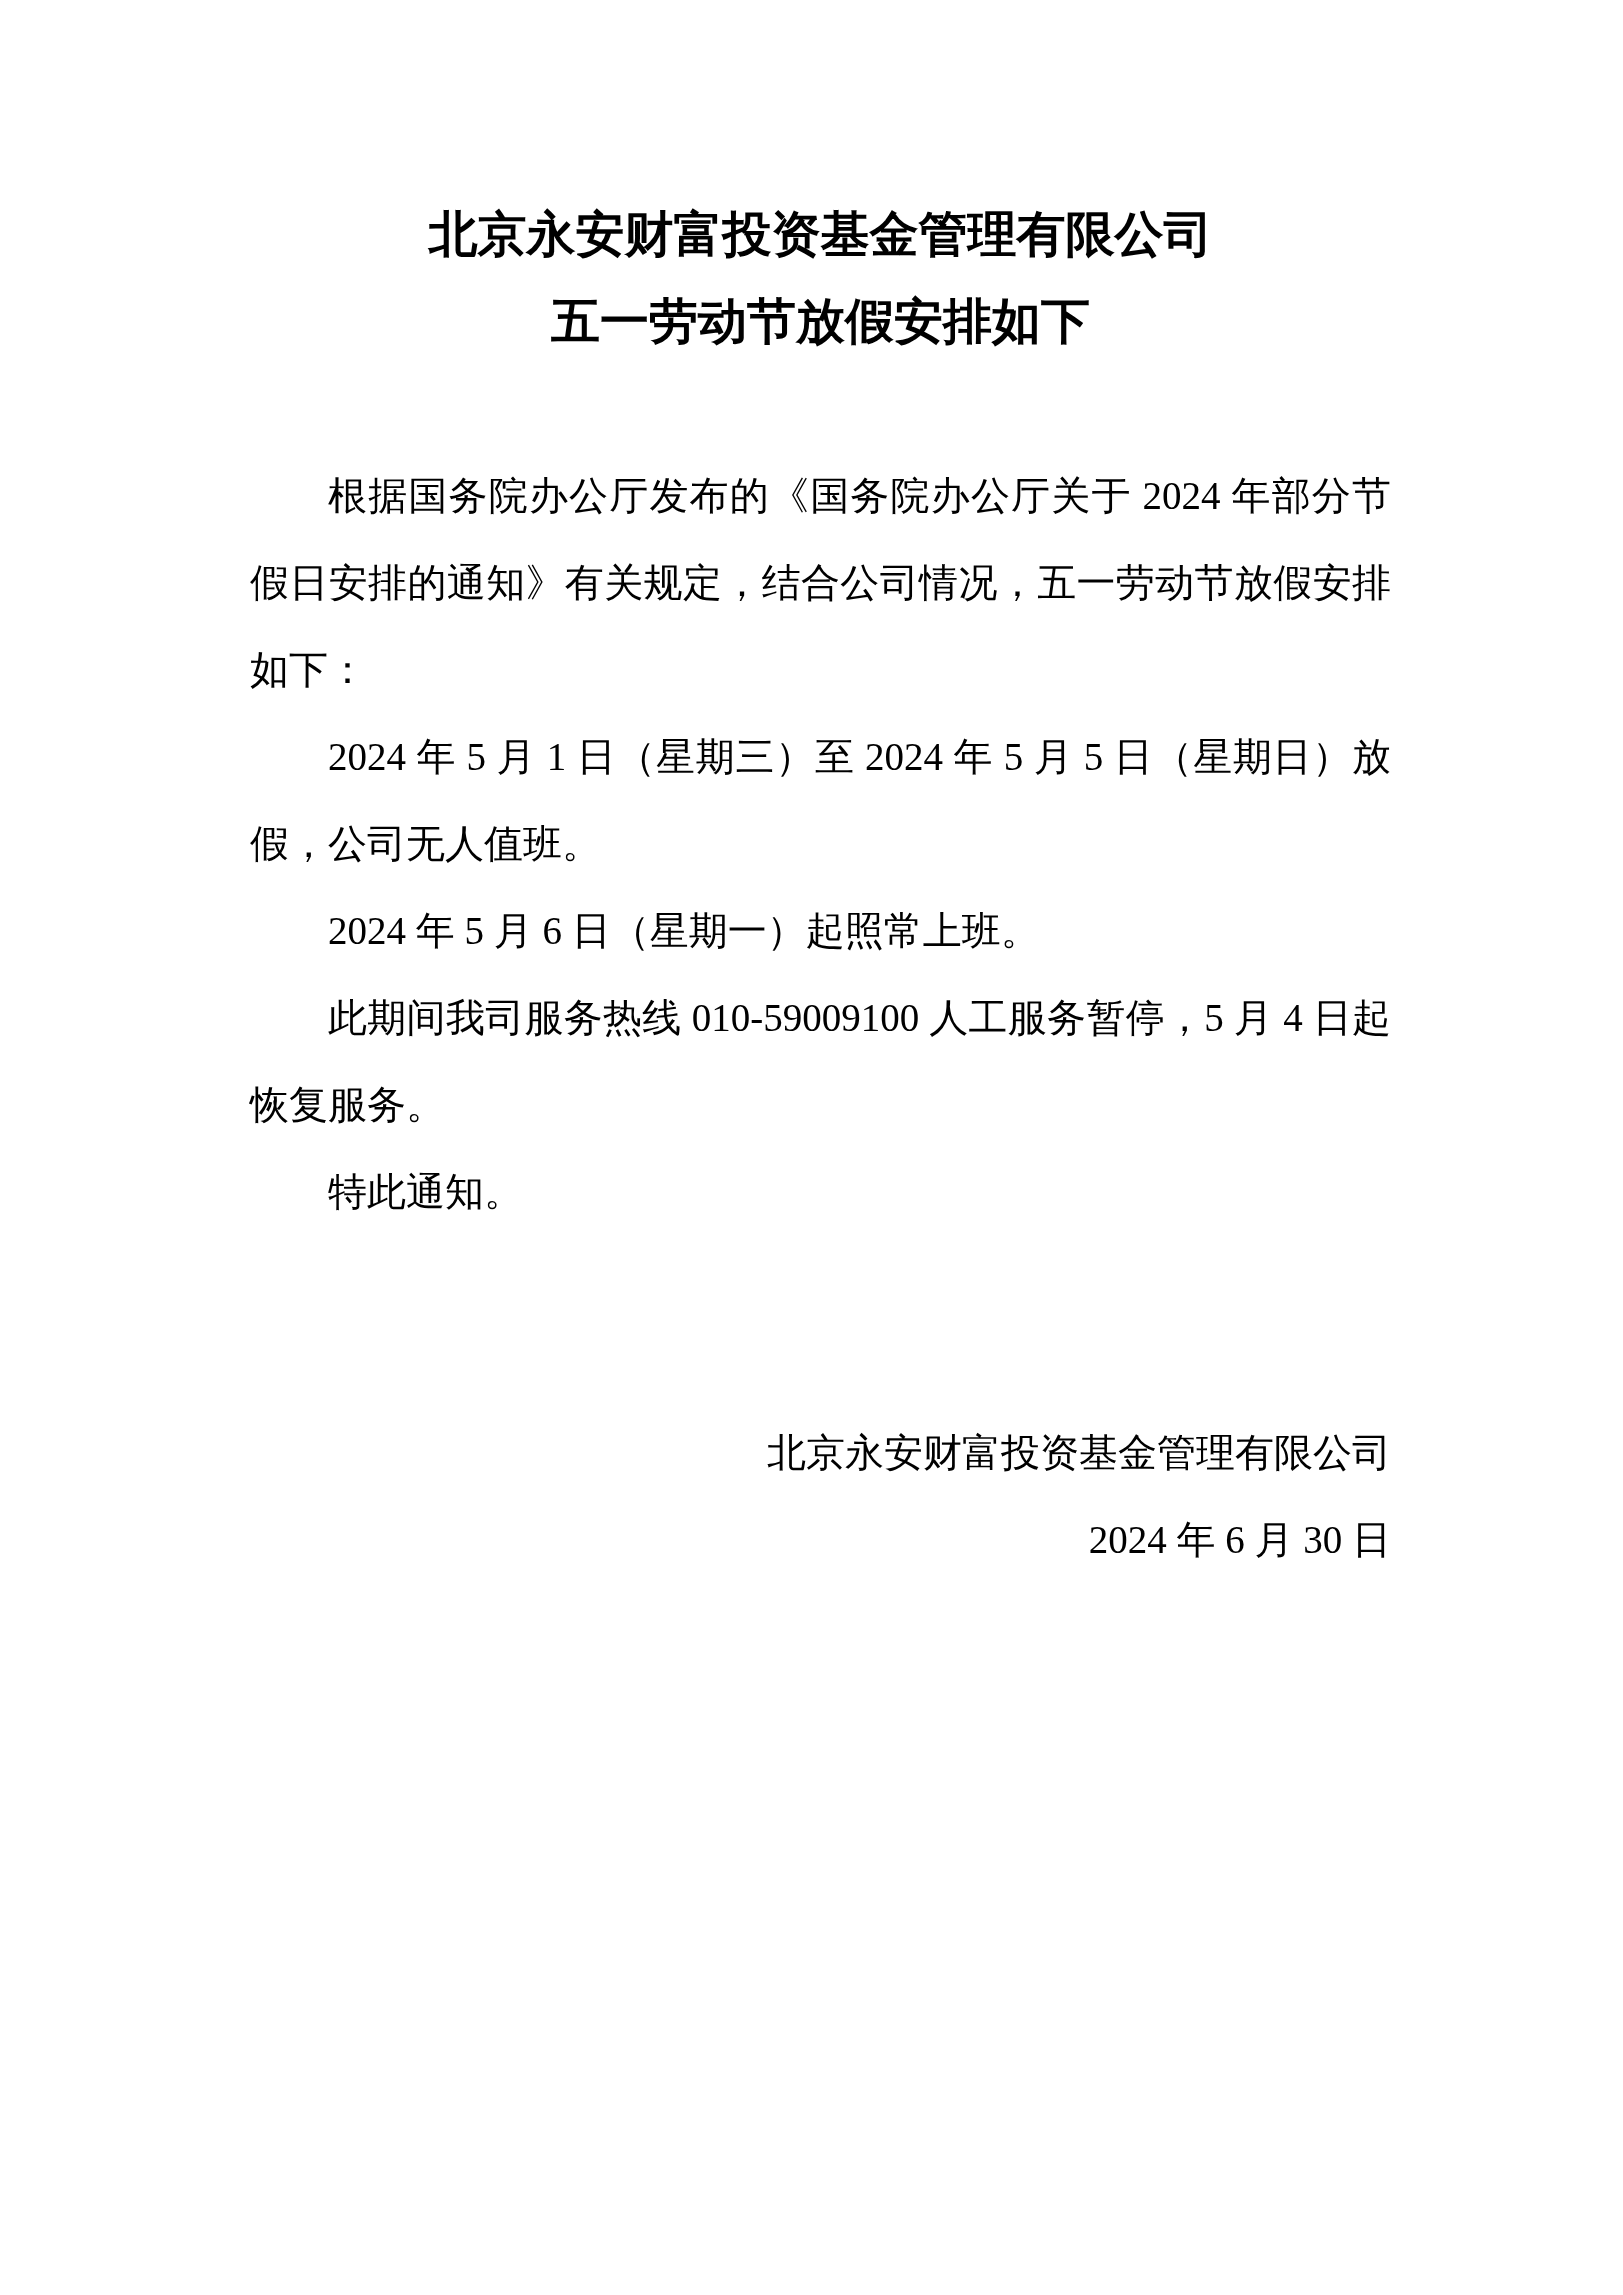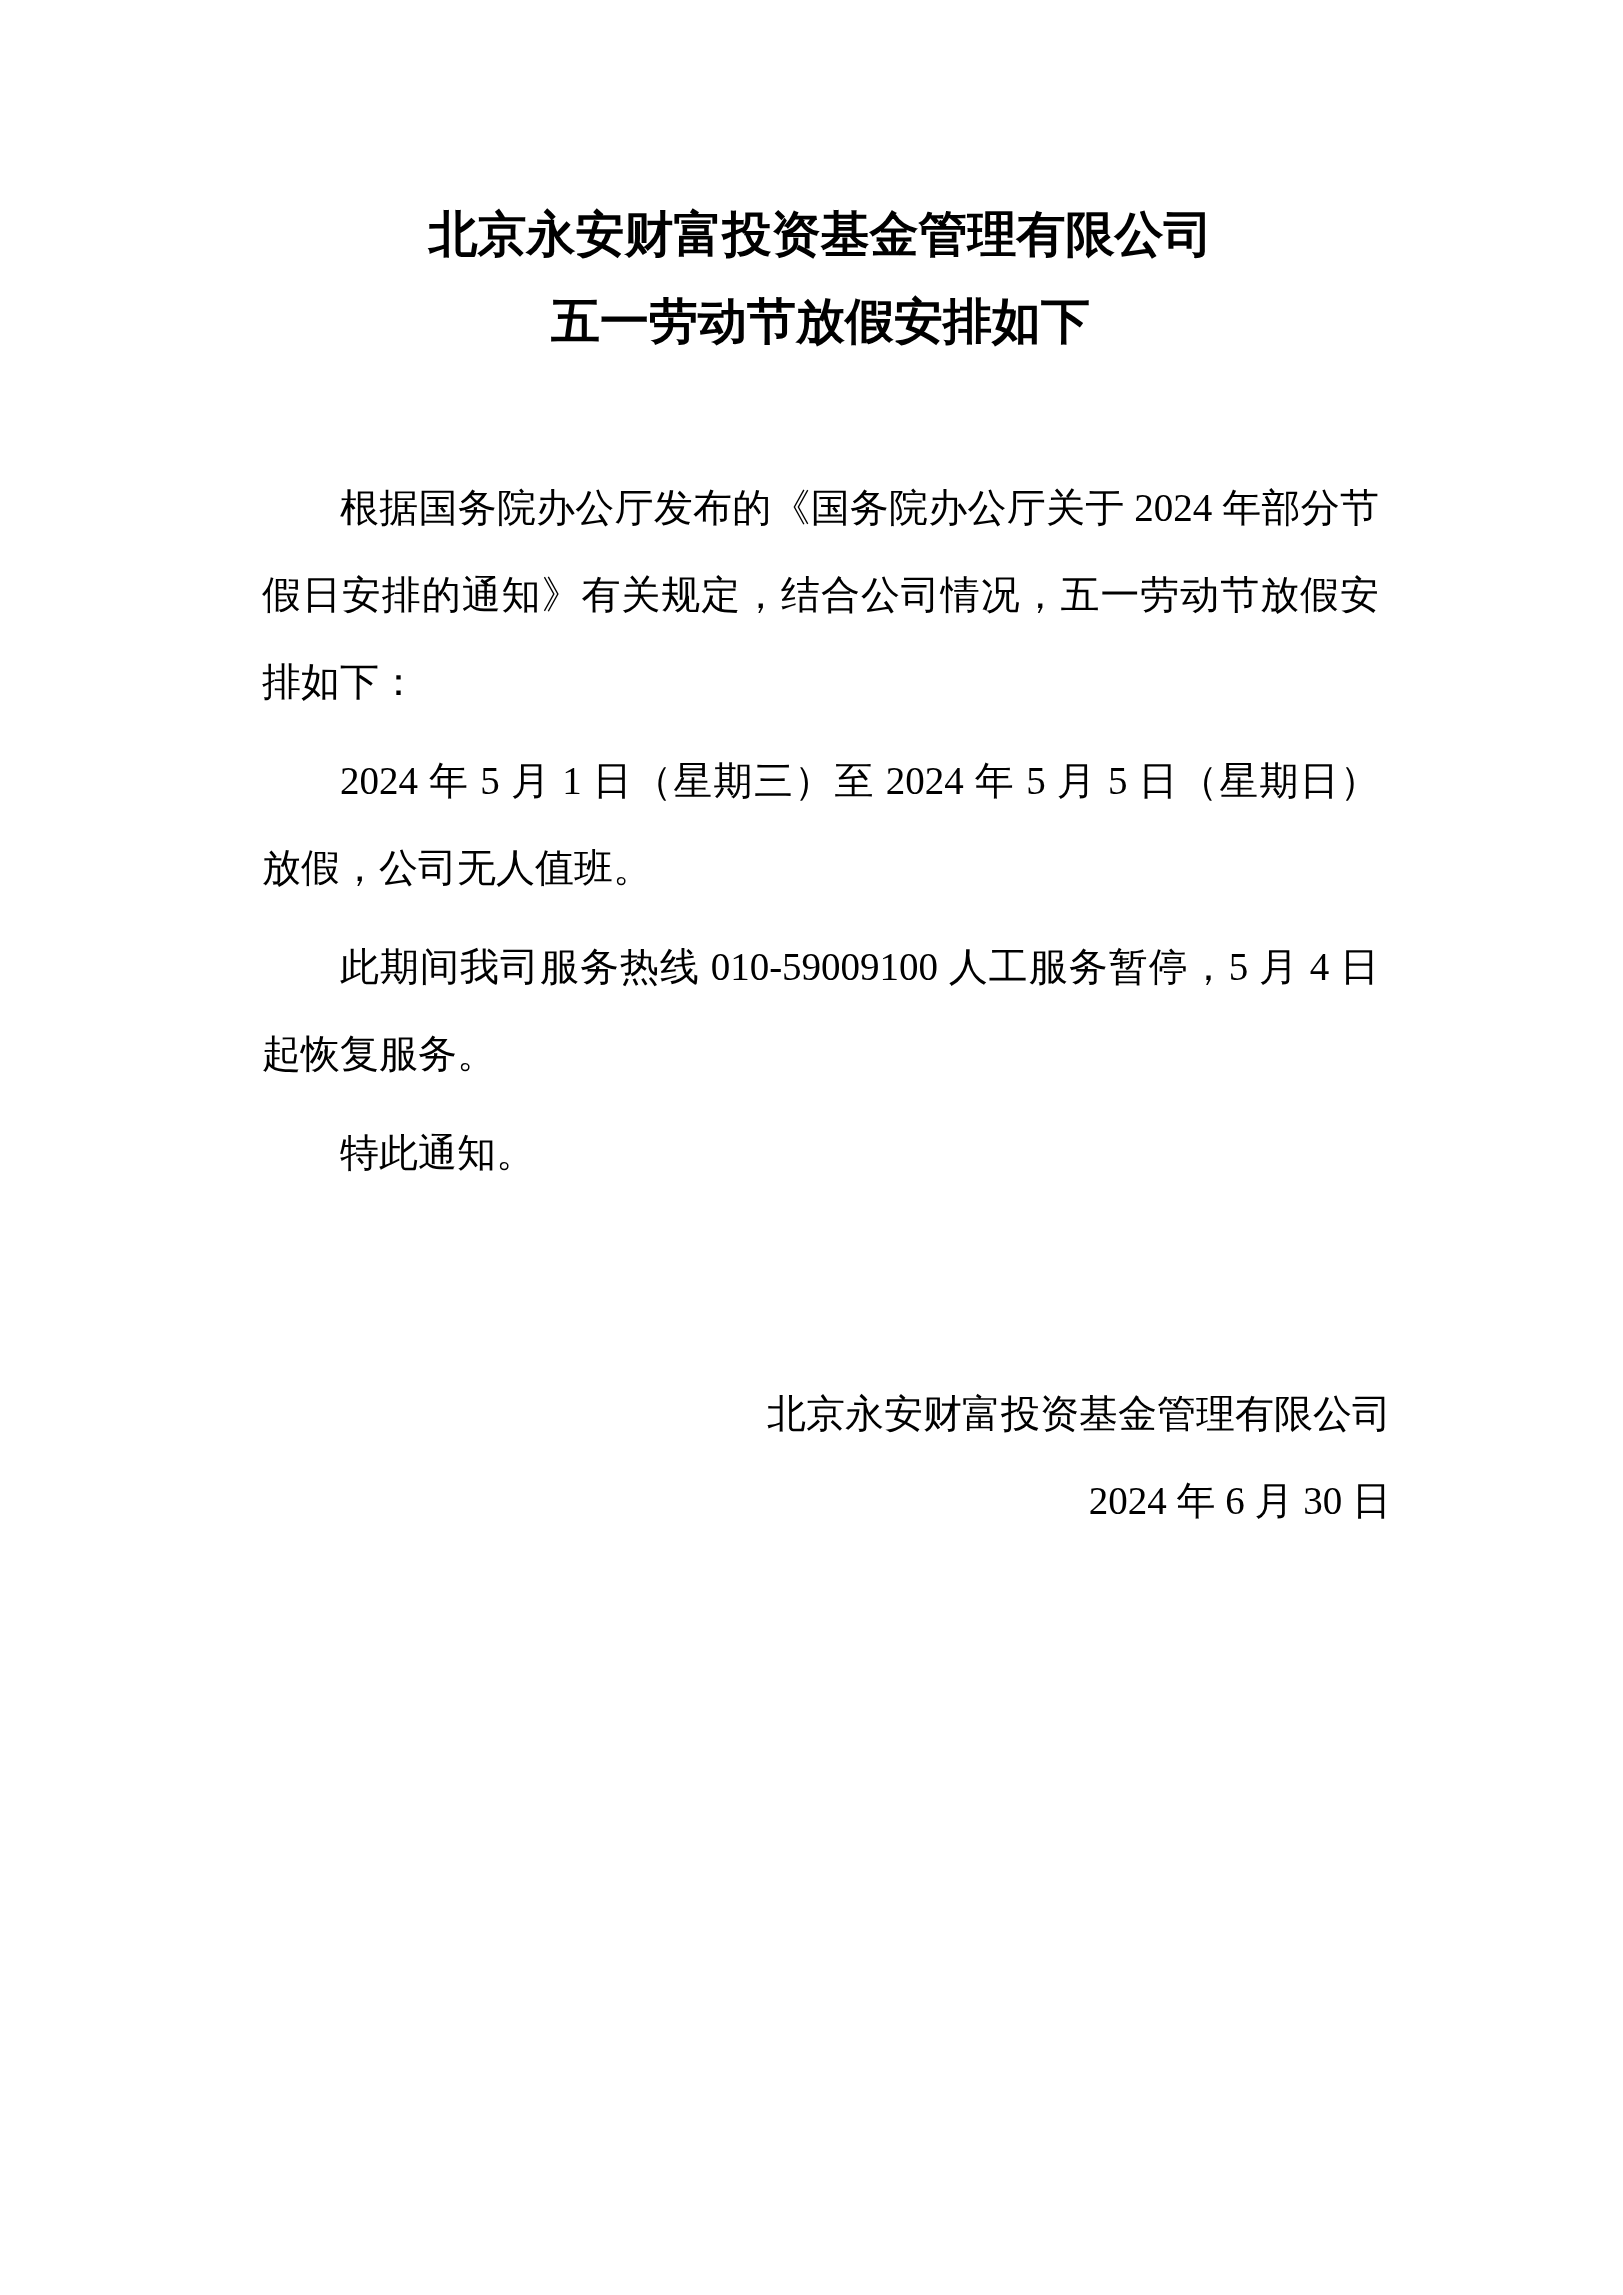--- a/index.html
+++ b/index.html
@@ -24,21 +24,21 @@
     font-size: 49px;
     font-weight: 700;
     line-height: 87px;
     text-align: center;
     white-space: nowrap;
   }
   .spacer {
     height: 87px;
   }
   .body-text p {
-    margin: 12px;
+    margin: 0;
     font-size: 39px;
     line-height: 87px;
     text-align: justify;
     text-justify: inter-ideograph;
     text-indent: 2em;
   }
   .signature {
     margin-top: 174px; 
     font-size: 39px;
     line-height: 87px;
@@ -56,20 +56,21 @@
 
     <h1 class="title">北京永安财富投资基金管理有限公司</h1>
 
     <h2 class="title">五一劳动节放假安排如下</h2>
 
     <div class="spacer"></div>
 
     <div class="body-text">
       <p>根据国务院办公厅发布的《国务院办公厅关于 2024 年部分节假日安排的通知》有关规定，结合公司情况，五一劳动节放假安排如下：</p>
       <p>2024 年 5 月 1 日（星期三）至 2024 年 5 月 5 日（星期日）放假，公司无人值班。</p>
+      <p>2024 年 5 月 6 日（星期一）起照常上班。</p>
       <p>此期间我司服务热线 010-59009100 人工服务暂停，5 月 4 日起恢复服务。</p>
       <p>特此通知。</p>
     </div>
 
     <div class="signature">
       <div>北京永安财富投资基金管理有限公司</div>
       <div>2024 年 6 月 30 日</div>
     </div>
 
   </div>

